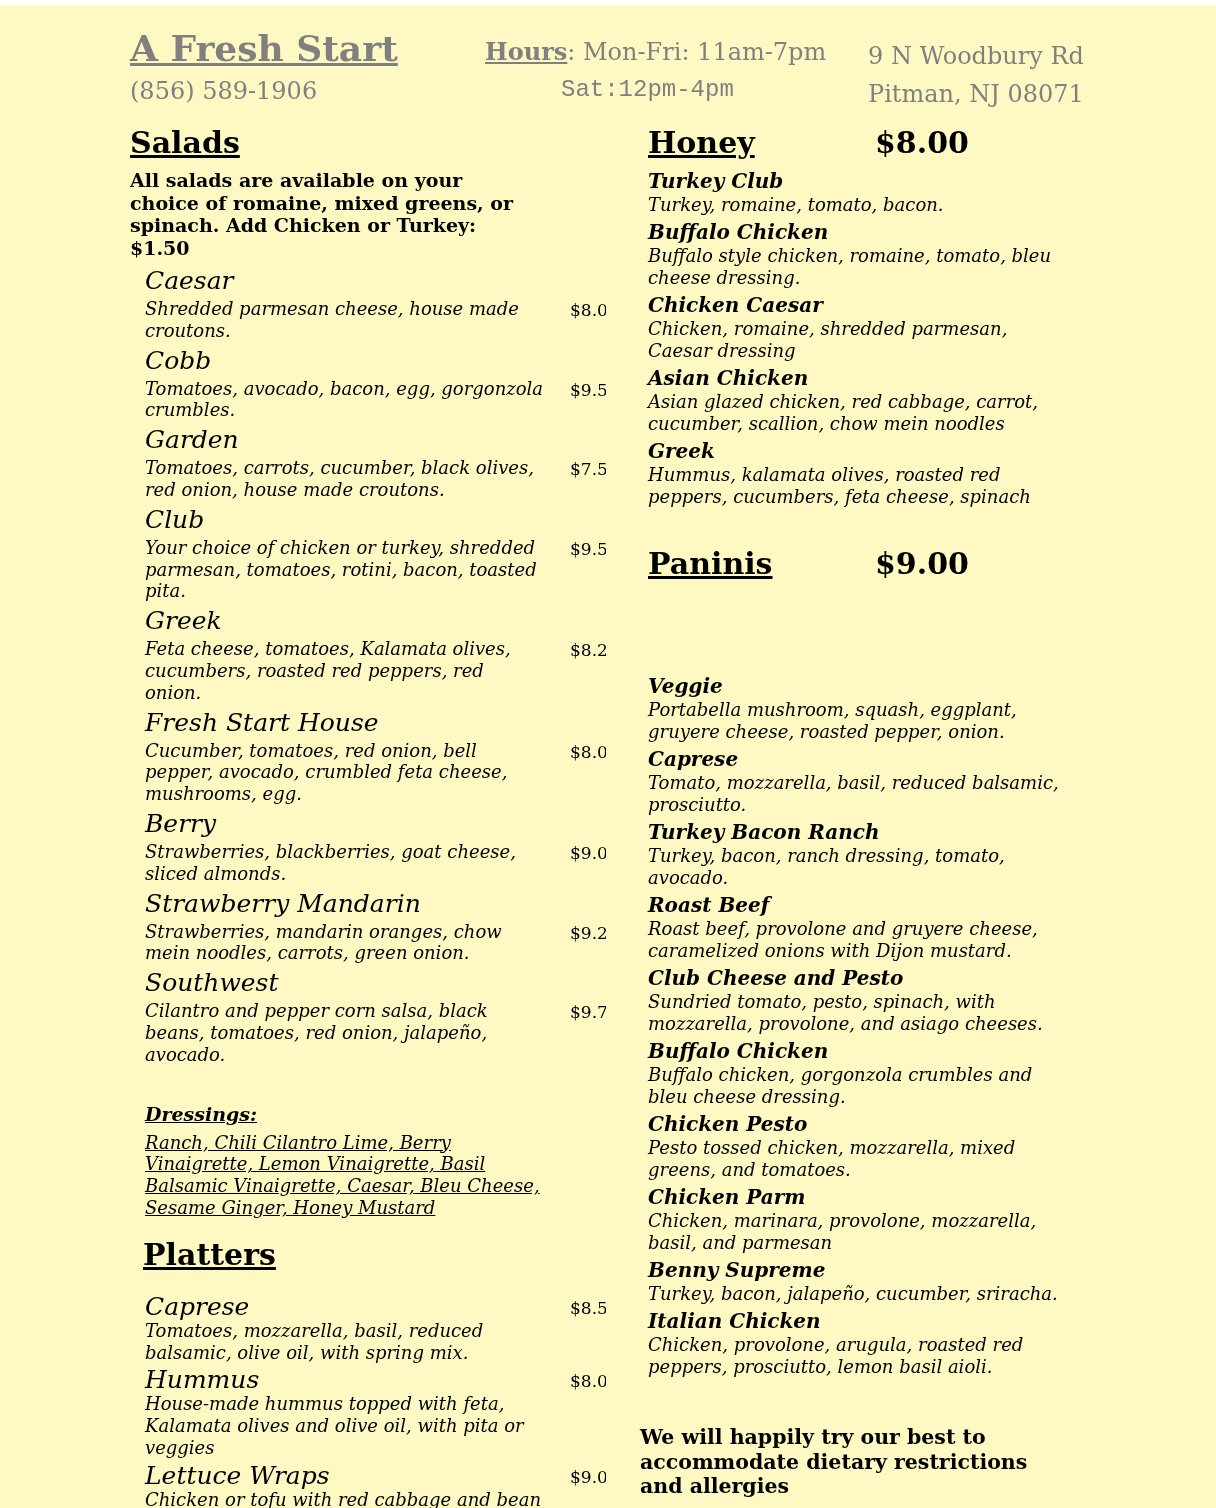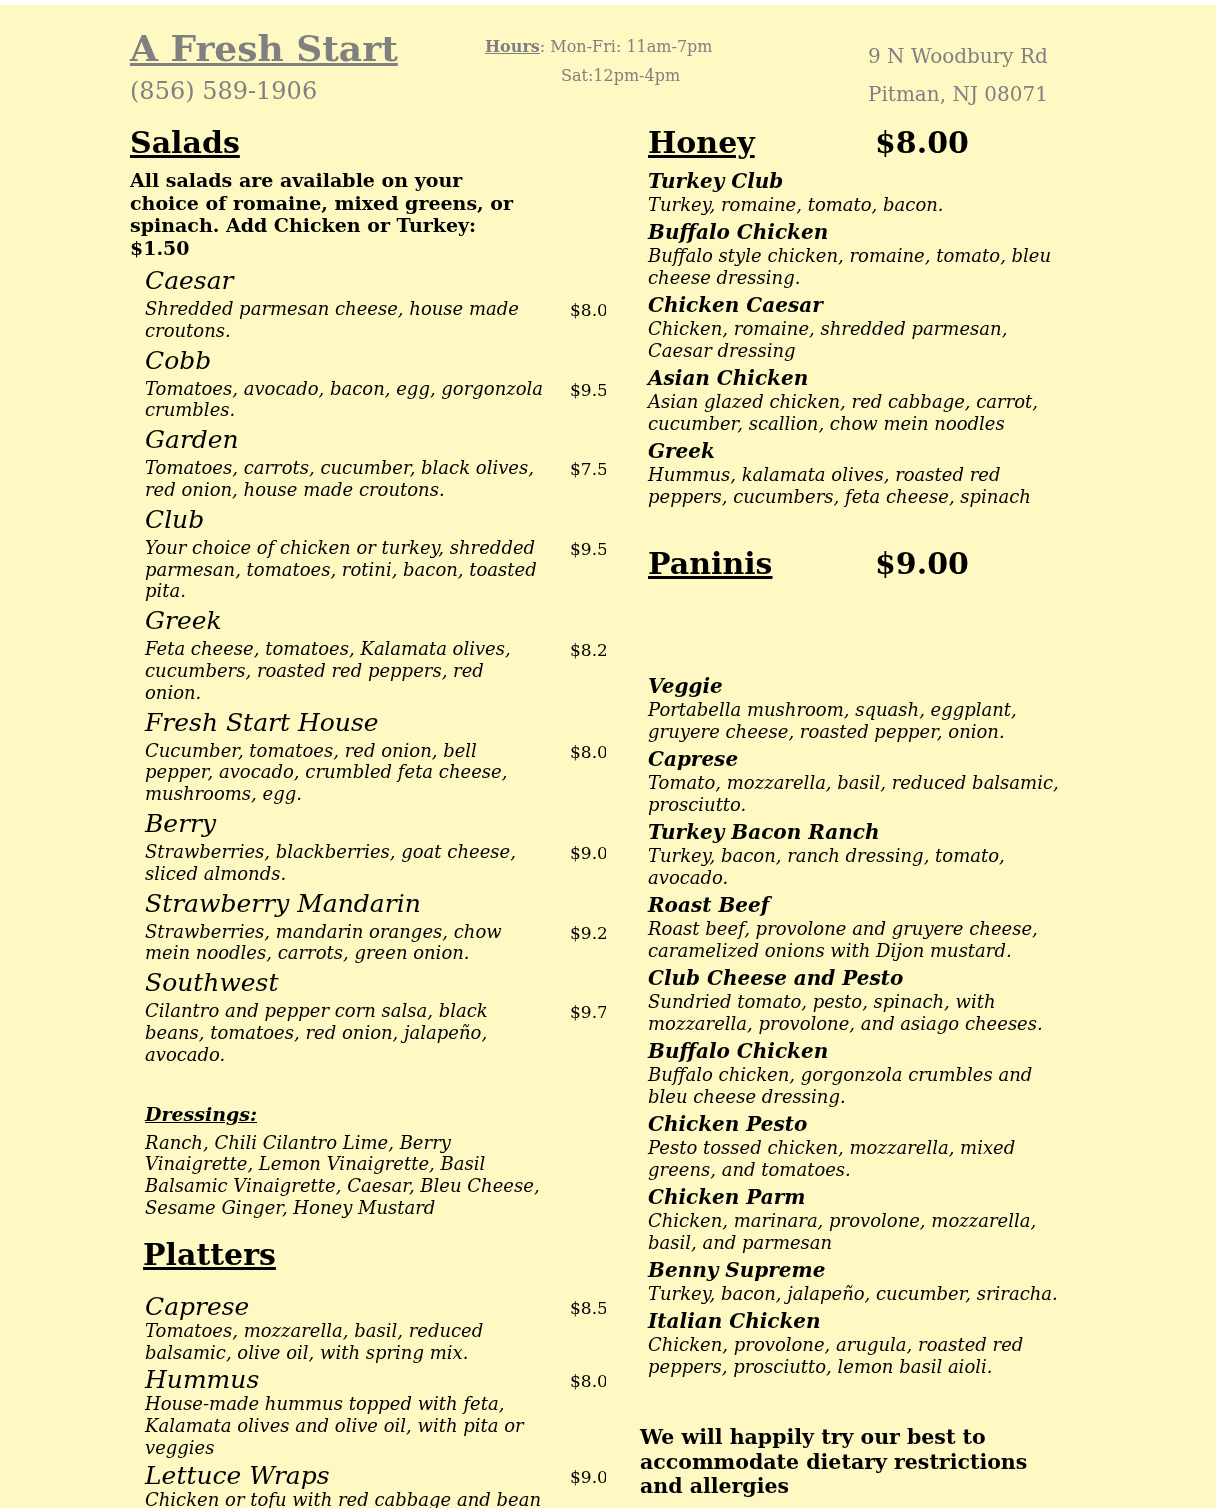--- a/index.html
+++ b/index.html
@@ -18,25 +18,25 @@
   
   .header-left { position: absolute; left: 130px; top: 22px; color: #808080; }
   .restaurant-title {
     font-size: 36px;
     font-weight: bold;
     text-decoration: underline;
     color: #808080;
   }
   .phone { font-size: 24px; margin-top: 8px; color: #808080; }
 
-  .header-hours { position: absolute; left: 485px; top: 32px; color: #808080; font-size: 16px; }
+  .header-hours { position: absolute; left: 485px; top: 32px; color: #808080; font-size: 24px; }
   .hours-label { font-weight: bold; text-decoration: underline; }
-  .hours-sat { margin-top: 10px; padding-left: 76px; }
-
-  .header-address { position: absolute; left: 868px; top: 32px; color: #808080; font-size: 20px; line-height: 38px; }
+  .hours-sat { margin-top: 10px; padding-left: 76px; font-family: Liberation Mono, monospace; }
+
+  .header-address { position: absolute; left: 868px; top: 32px; color: #808080; font-size: 24px; line-height: 38px; text-align: right; }
 
   
   .col-left  { position: absolute; left: 130px; top: 120px; width: 472px; }
   .col-right { position: absolute; left: 648px; top: 120px; width: 435px; }
 
   h2.section-heading {
     font-size: 30px;
     font-weight: bold;
     line-height: 36px;
     margin-bottom: 8px;
@@ -76,21 +76,21 @@
   .col-right .item { margin-bottom: 4px; }
   .col-right .item-name {
     font-weight: bold; font-style: italic;
     font-size: 20px; line-height: 24px; margin-bottom: 1px;
   }
   .col-right .item-desc {
     font-style: italic; font-size: 18px; line-height: 22px; width: 428px;
   }
 
   
-  .dressings { margin-top: 36px; padding-left: 15px; }
+  .dressings { margin-top: 36px; padding-left: 15px; text-decoration: underline; }
   .dressings-label {
     font-weight: bold; font-style: italic; text-decoration: underline;
     font-size: 19px; line-height: 24px; margin-bottom: 6px;
   }
   .dressings-list { font-style: italic; font-size: 18px; line-height: 21.8px; width: 400px; }
 
   
   .platters-section { margin-top: 18px; }
   .platters-section h2.section-heading { padding-left: 13px; margin-bottom: 22px; }
   .paninis-section { margin-top: 38px; }

